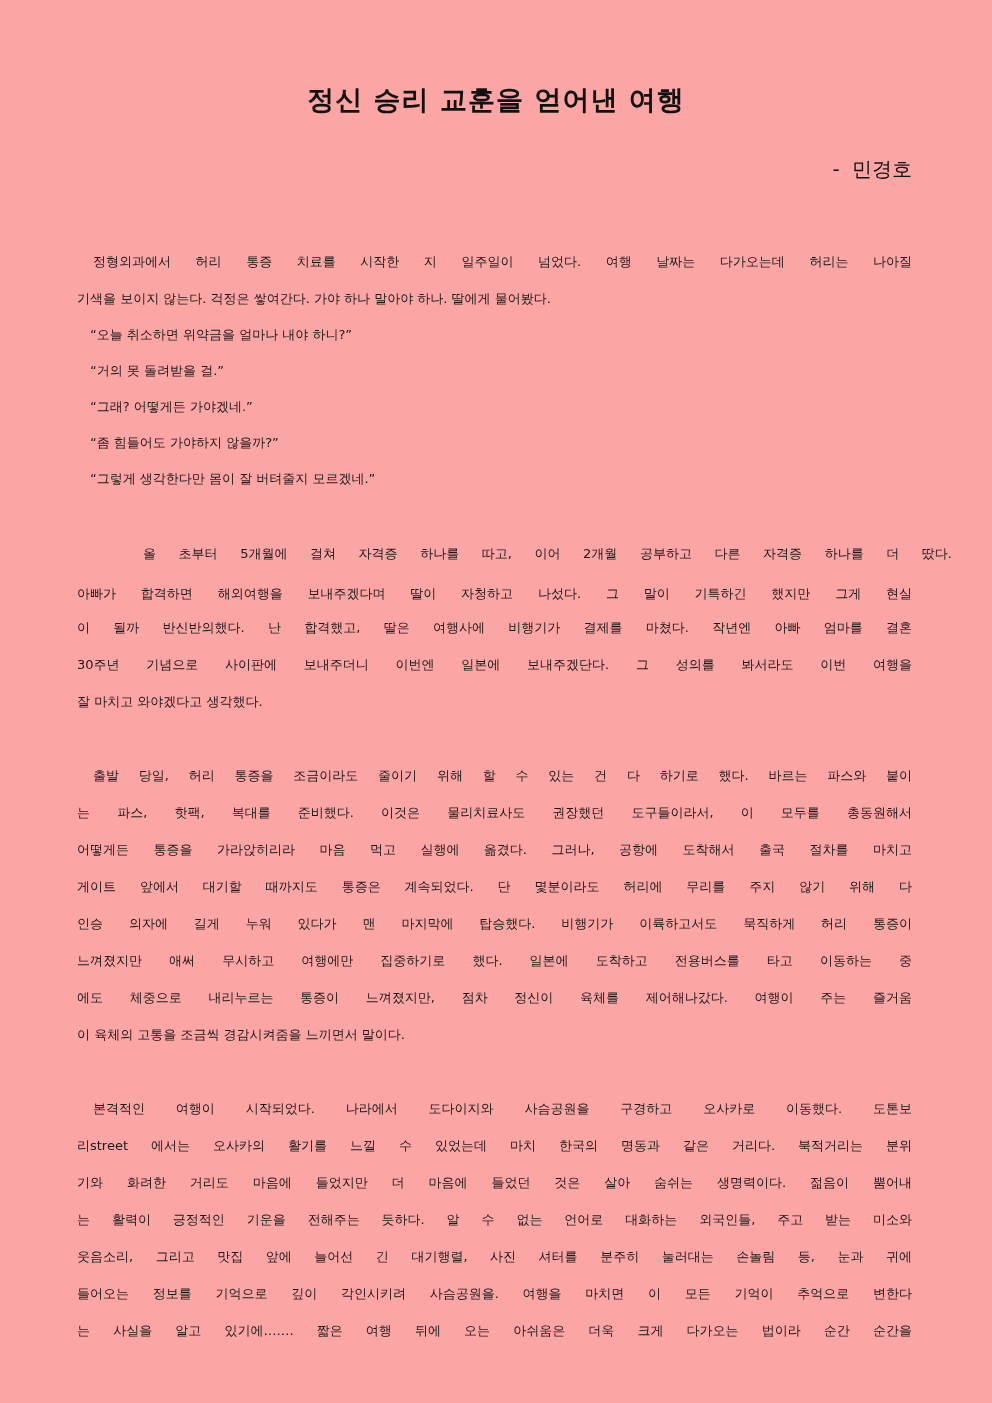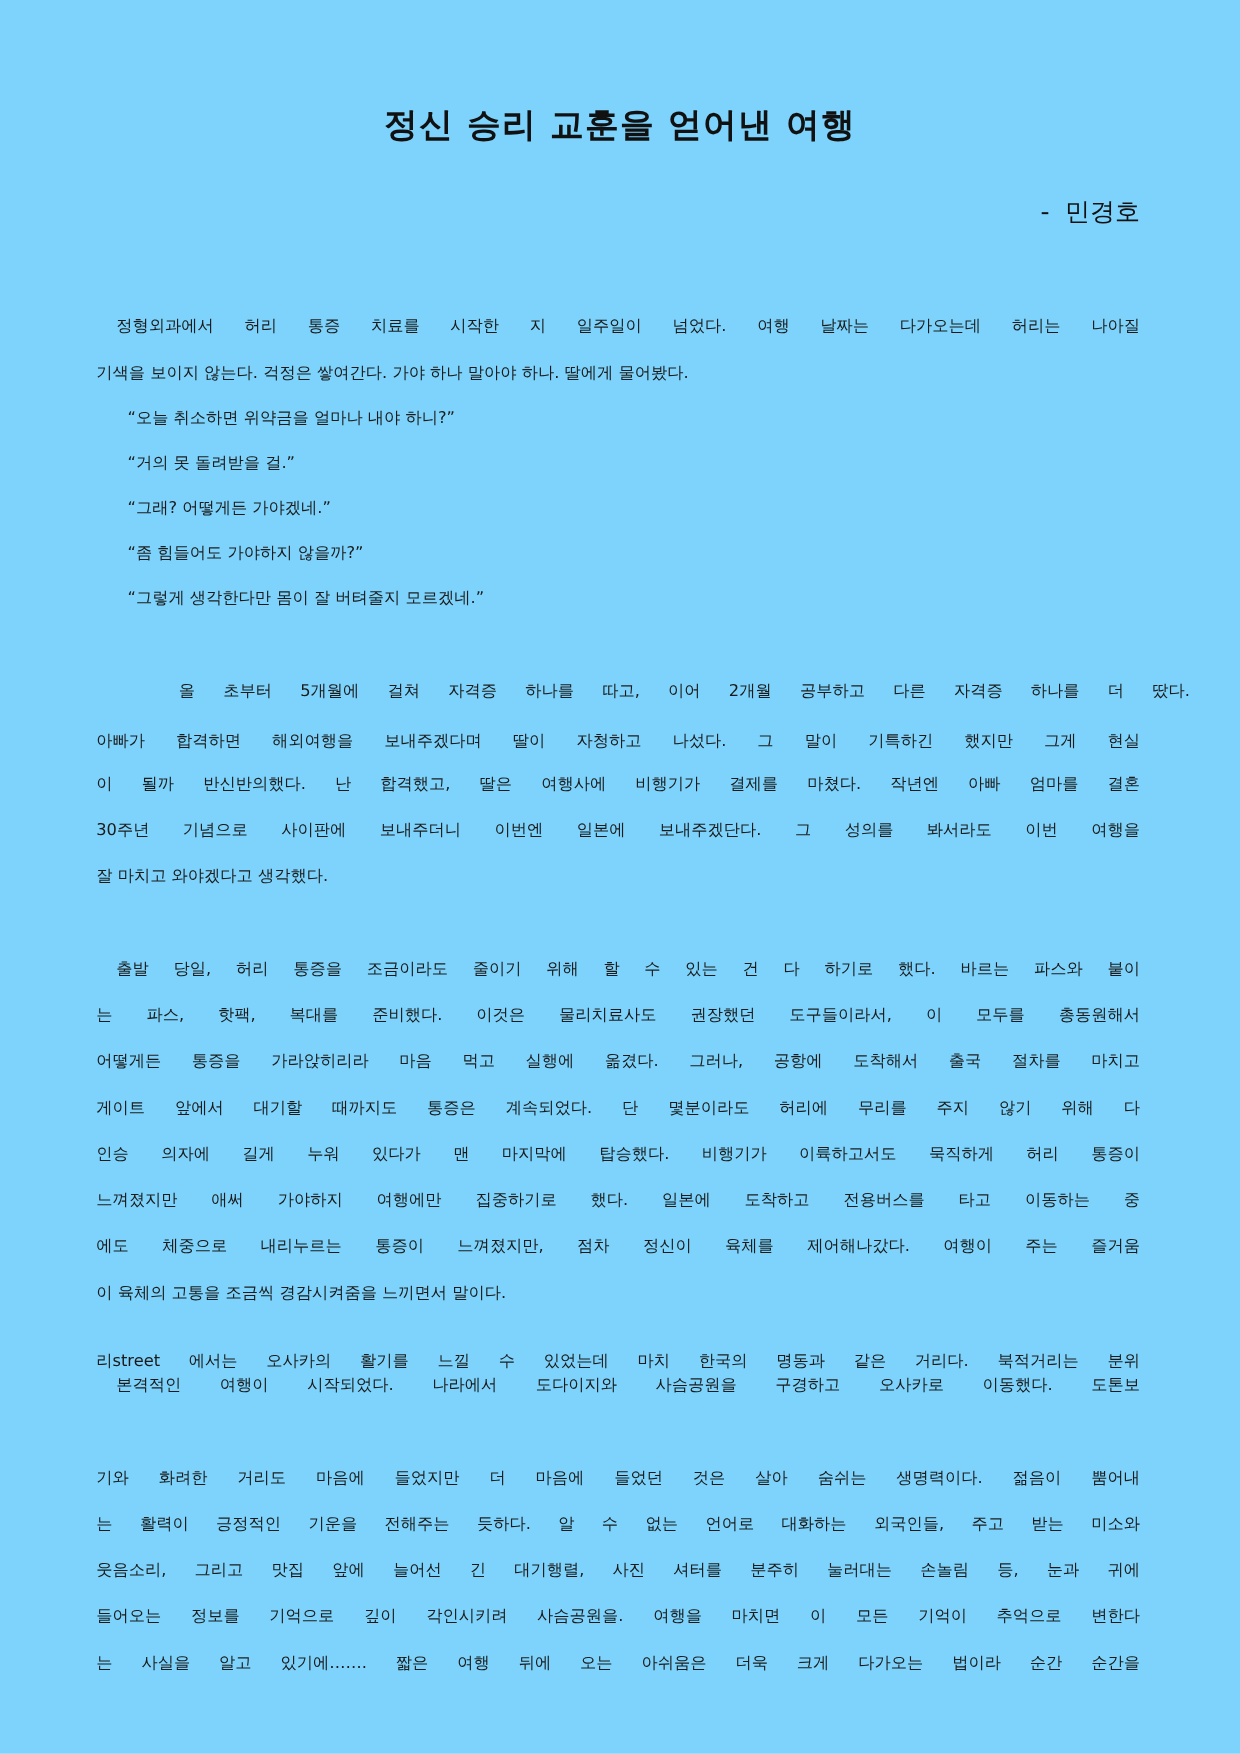--- a/index.html
+++ b/index.html
@@ -12,21 +12,21 @@
       height: 1403px;
       position: relative;
       overflow: hidden;
       color: #111111;
       font-family: "DejaVu Sans", "Liberation Sans", sans-serif;
     }
     .page {
       position: absolute;
       left: 0; top: 0;
       width: 992px; height: 1403px;
-      background: #7dd3fc;
+      background: #fca5a5;
     }
     .title {
       position: absolute;
       left: 0; width: 992px;
       top: 82px;
       text-align: center;
       font-size: 27px;
       font-weight: bold;
       letter-spacing: 1px;
       color: #111;
@@ -47,21 +47,21 @@
       line-height: 20px;
       white-space: nowrap;
       color: #1a1a1a;
     }
     .line.justify {
       text-align: justify;
       text-align-last: justify;
     }
     .line.indent { left: 93px; width: 819px; }
     .line.indent2 { left: 103px; width: 809px; margin-left: 40px; }
-    .line.quote { left: 102px; width: auto; }
+    .line.quote { left: 90px; width: auto; }
   </style>
 </head>
 <body>
 
 <div class="page">
 
   <div class="title">정신 승리 교훈을 얻어낸 여행</div>
   <div class="author">- 민경호</div>
 
   <div>
@@ -84,28 +84,28 @@
     <div class="line justify" style="top:655px">30주년 기념으로 사이판에 보내주더니 이번엔 일본에 보내주겠단다. 그 성의를 봐서라도 이번 여행을</div>
     <div class="line" style="top:692px">잘 마치고 와야겠다고 생각했다.</div>
   </div>
 
   <div>
     <div class="line justify indent" style="top:766px">출발 당일, 허리 통증을 조금이라도 줄이기 위해 할 수 있는 건 다 하기로 했다. 바르는 파스와 붙이</div>
     <div class="line justify" style="top:803px">는 파스, 핫팩, 복대를 준비했다. 이것은 물리치료사도 권장했던 도구들이라서, 이 모두를 총동원해서</div>
     <div class="line justify" style="top:840px">어떻게든 통증을 가라앉히리라 마음 먹고 실행에 옮겼다. 그러나, 공항에 도착해서 출국 절차를 마치고</div>
     <div class="line justify" style="top:877px">게이트 앞에서 대기할 때까지도 통증은 계속되었다. 단 몇분이라도 허리에 무리를 주지 않기 위해 다</div>
     <div class="line justify" style="top:914px">인승 의자에 길게 누워 있다가 맨 마지막에 탑승했다. 비행기가 이륙하고서도 묵직하게 허리 통증이</div>
-    <div class="line justify" style="top:951px">느껴졌지만 애써 가야하지 여행에만 집중하기로 했다. 일본에 도착하고 전용버스를 타고 이동하는 중</div>
+    <div class="line justify" style="top:951px">느껴졌지만 애써 무시하고 여행에만 집중하기로 했다. 일본에 도착하고 전용버스를 타고 이동하는 중</div>
     <div class="line justify" style="top:988px">에도 체중으로 내리누르는 통증이 느껴졌지만, 점차 정신이 육체를 제어해나갔다. 여행이 주는 즐거움</div>
     <div class="line" style="top:1025px">이 육체의 고통을 조금씩 경감시켜줌을 느끼면서 말이다.</div>
   </div>
 
   <div>
     <div class="line justify indent" style="top:1099px">본격적인 여행이 시작되었다. 나라에서 도다이지와 사슴공원을 구경하고 오사카로 이동했다. 도톤보</div>
-    <div class="line justify" style="top:1080px">리street 에서는 오사카의 활기를 느낄 수 있었는데 마치 한국의 명동과 같은 거리다. 북적거리는 분위</div>
+    <div class="line justify" style="top:1136px">리street 에서는 오사카의 활기를 느낄 수 있었는데 마치 한국의 명동과 같은 거리다. 북적거리는 분위</div>
     <div class="line justify" style="top:1173px">기와 화려한 거리도 마음에 들었지만 더 마음에 들었던 것은 살아 숨쉬는 생명력이다. 젊음이 뿜어내</div>
     <div class="line justify" style="top:1210px">는 활력이 긍정적인 기운을 전해주는 듯하다. 알 수 없는 언어로 대화하는 외국인들, 주고 받는 미소와</div>
     <div class="line justify" style="top:1247px">웃음소리, 그리고 맛집 앞에 늘어선 긴 대기행렬, 사진 셔터를 분주히 눌러대는 손놀림 등, 눈과 귀에</div>
     <div class="line justify" style="top:1284px">들어오는 정보를 기억으로 깊이 각인시키려 사슴공원을. 여행을 마치면 이 모든 기억이 추억으로 변한다</div>
     <div class="line justify" style="top:1321px">는 사실을 알고 있기에……. 짧은 여행 뒤에 오는 아쉬움은 더욱 크게 다가오는 법이라 순간 순간을</div>
   </div>
 
 </div>
 
 </body></html>

